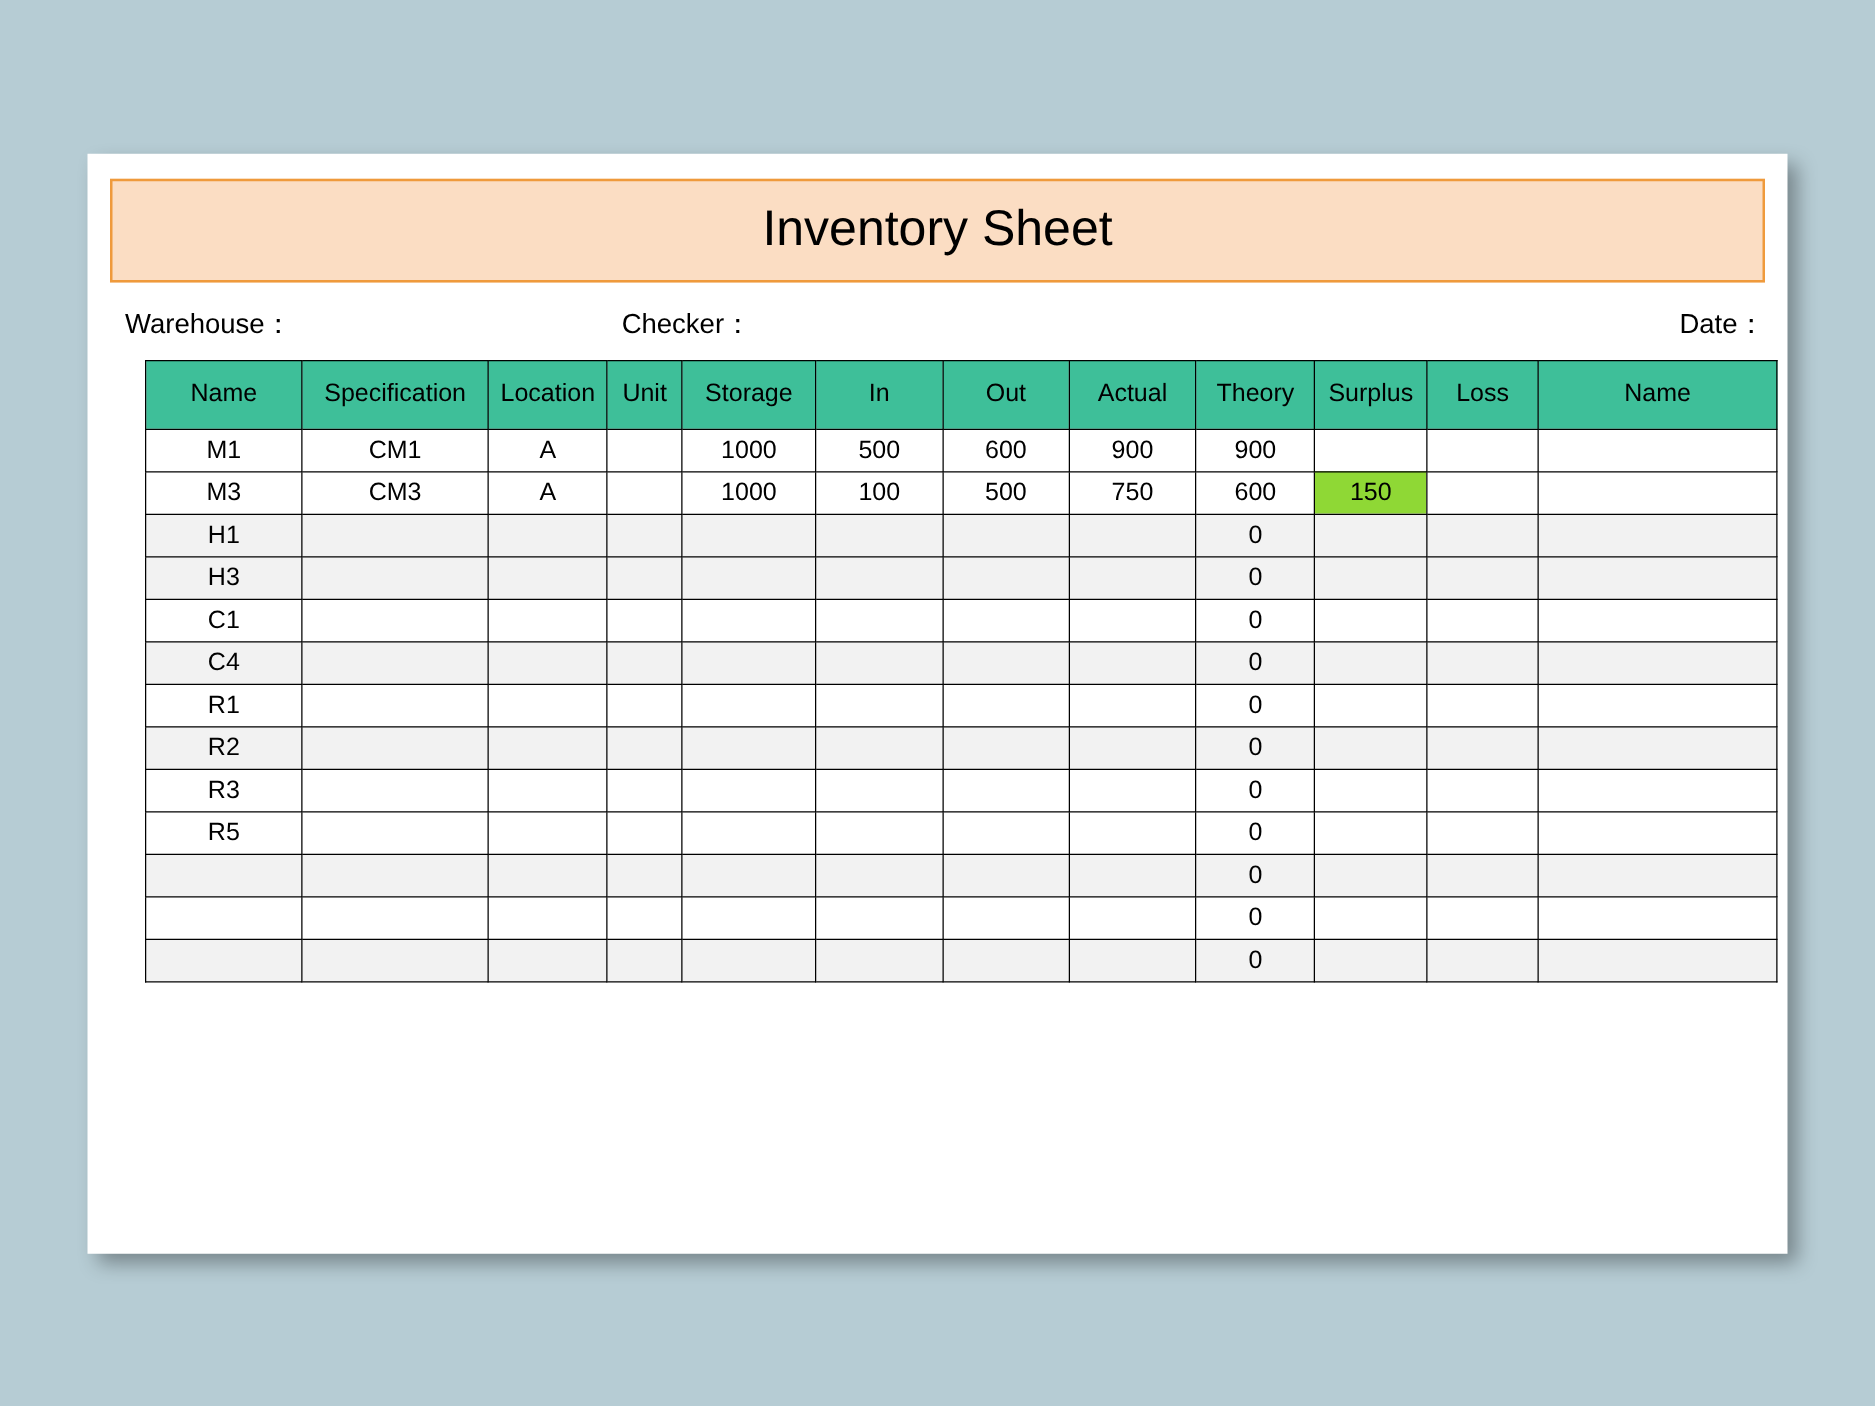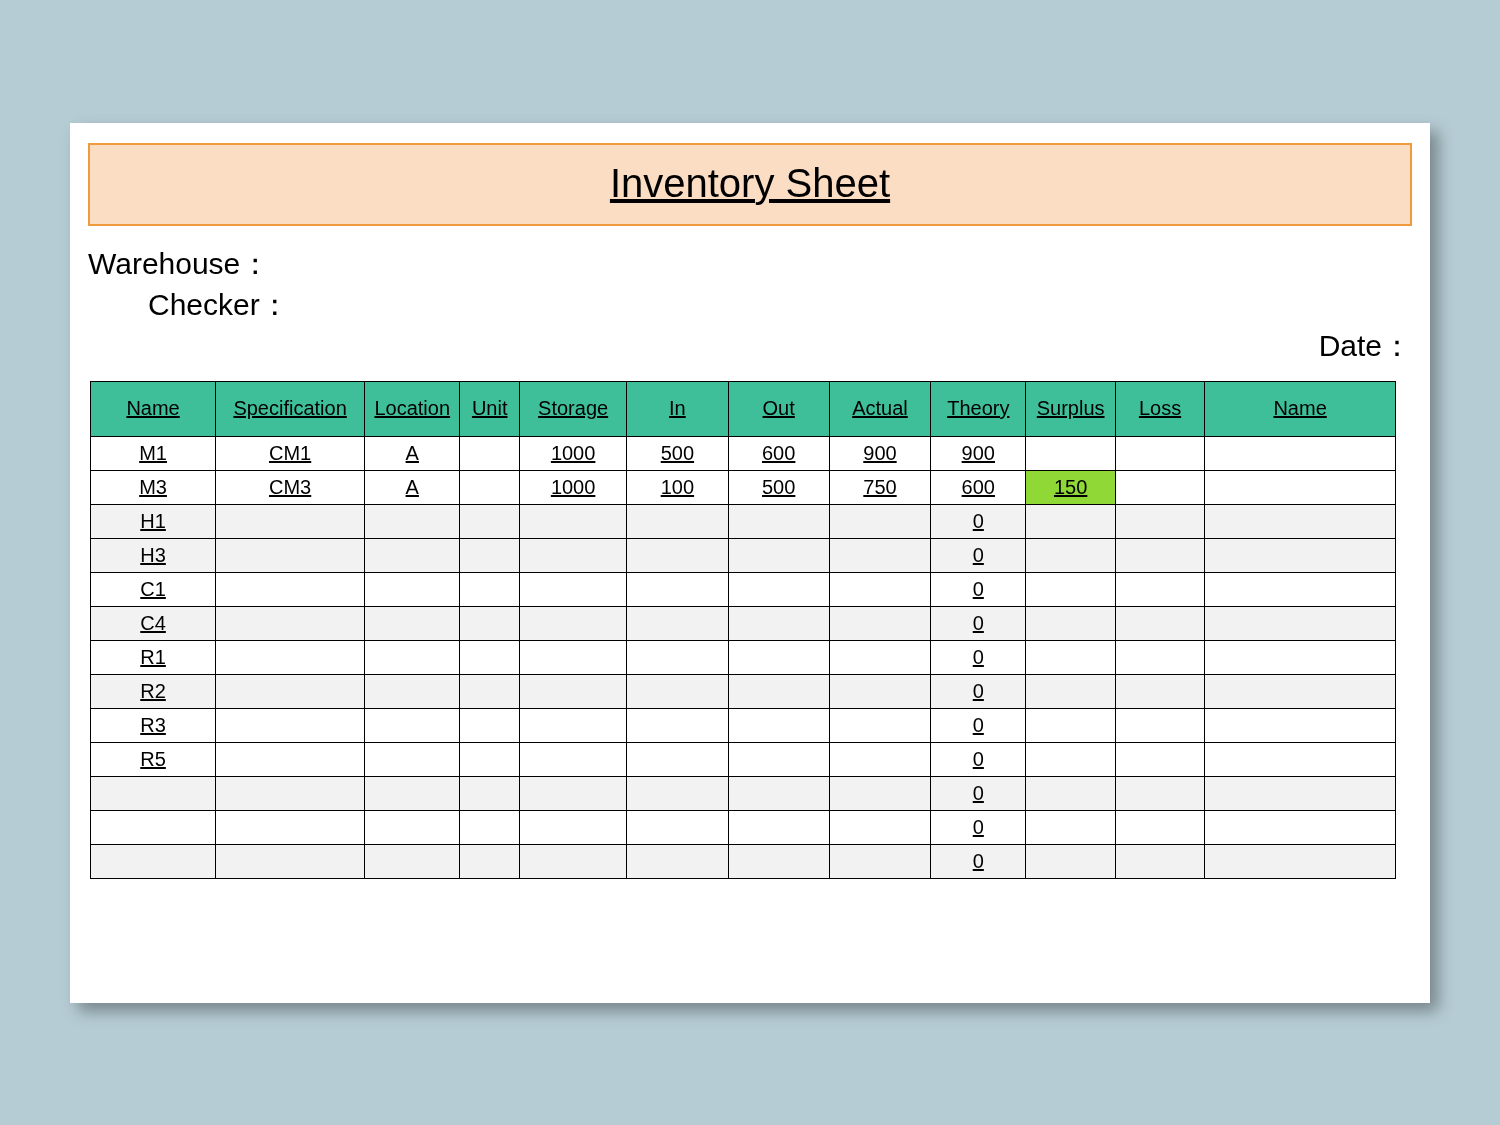--- a/index.html
+++ b/index.html
@@ -19,52 +19,50 @@
   }
   .page{
     width:1360px;
     background:#ffffff;
     box-shadow:8px 8px 15px rgba(0,0,0,0.35);
     padding:20px 18px 0 18px;
     box-sizing:border-box;
     position:relative;
     overflow:hidden;
     height:880px;
-    text-decoration:underline;
   }
   .title-banner{
     border:2px solid #ef9a3c;
     background:#fbddc3;
     text-align:center;
     font-size:40px;
     padding:16px 0 18px;
     color:#000;
     margin:0 0 18px 0;
     font-weight:400;
   }
   .meta-row{
     display:flex;
-    font-size:30px;
+    font-size:22px;
     color:#000;
-    margin:0 0 14px 0;
-    flex-direction:column;
+    margin:0 0 14px 12px;
   }
   .meta-row .mcell{
     flex:1;
   }
   .meta-row .mlabel{
     display:inline-block;
   }
   .meta-checker{ text-align:left; padding-left:60px;}
   .meta-date{ text-align:right; padding-left:240px;}
   table.inv{
     border-collapse:collapse;
     width:100%;
     table-layout:fixed;
-    margin-left:2px;
+    margin-left:28px;
     width:calc(100% - 18px);
   }
   table.inv th, table.inv td{
     border:1px solid #000;
     font-size:20px;
     text-align:center;
     height:33px;
     padding:0;
     font-weight:400;
     color:#000;

